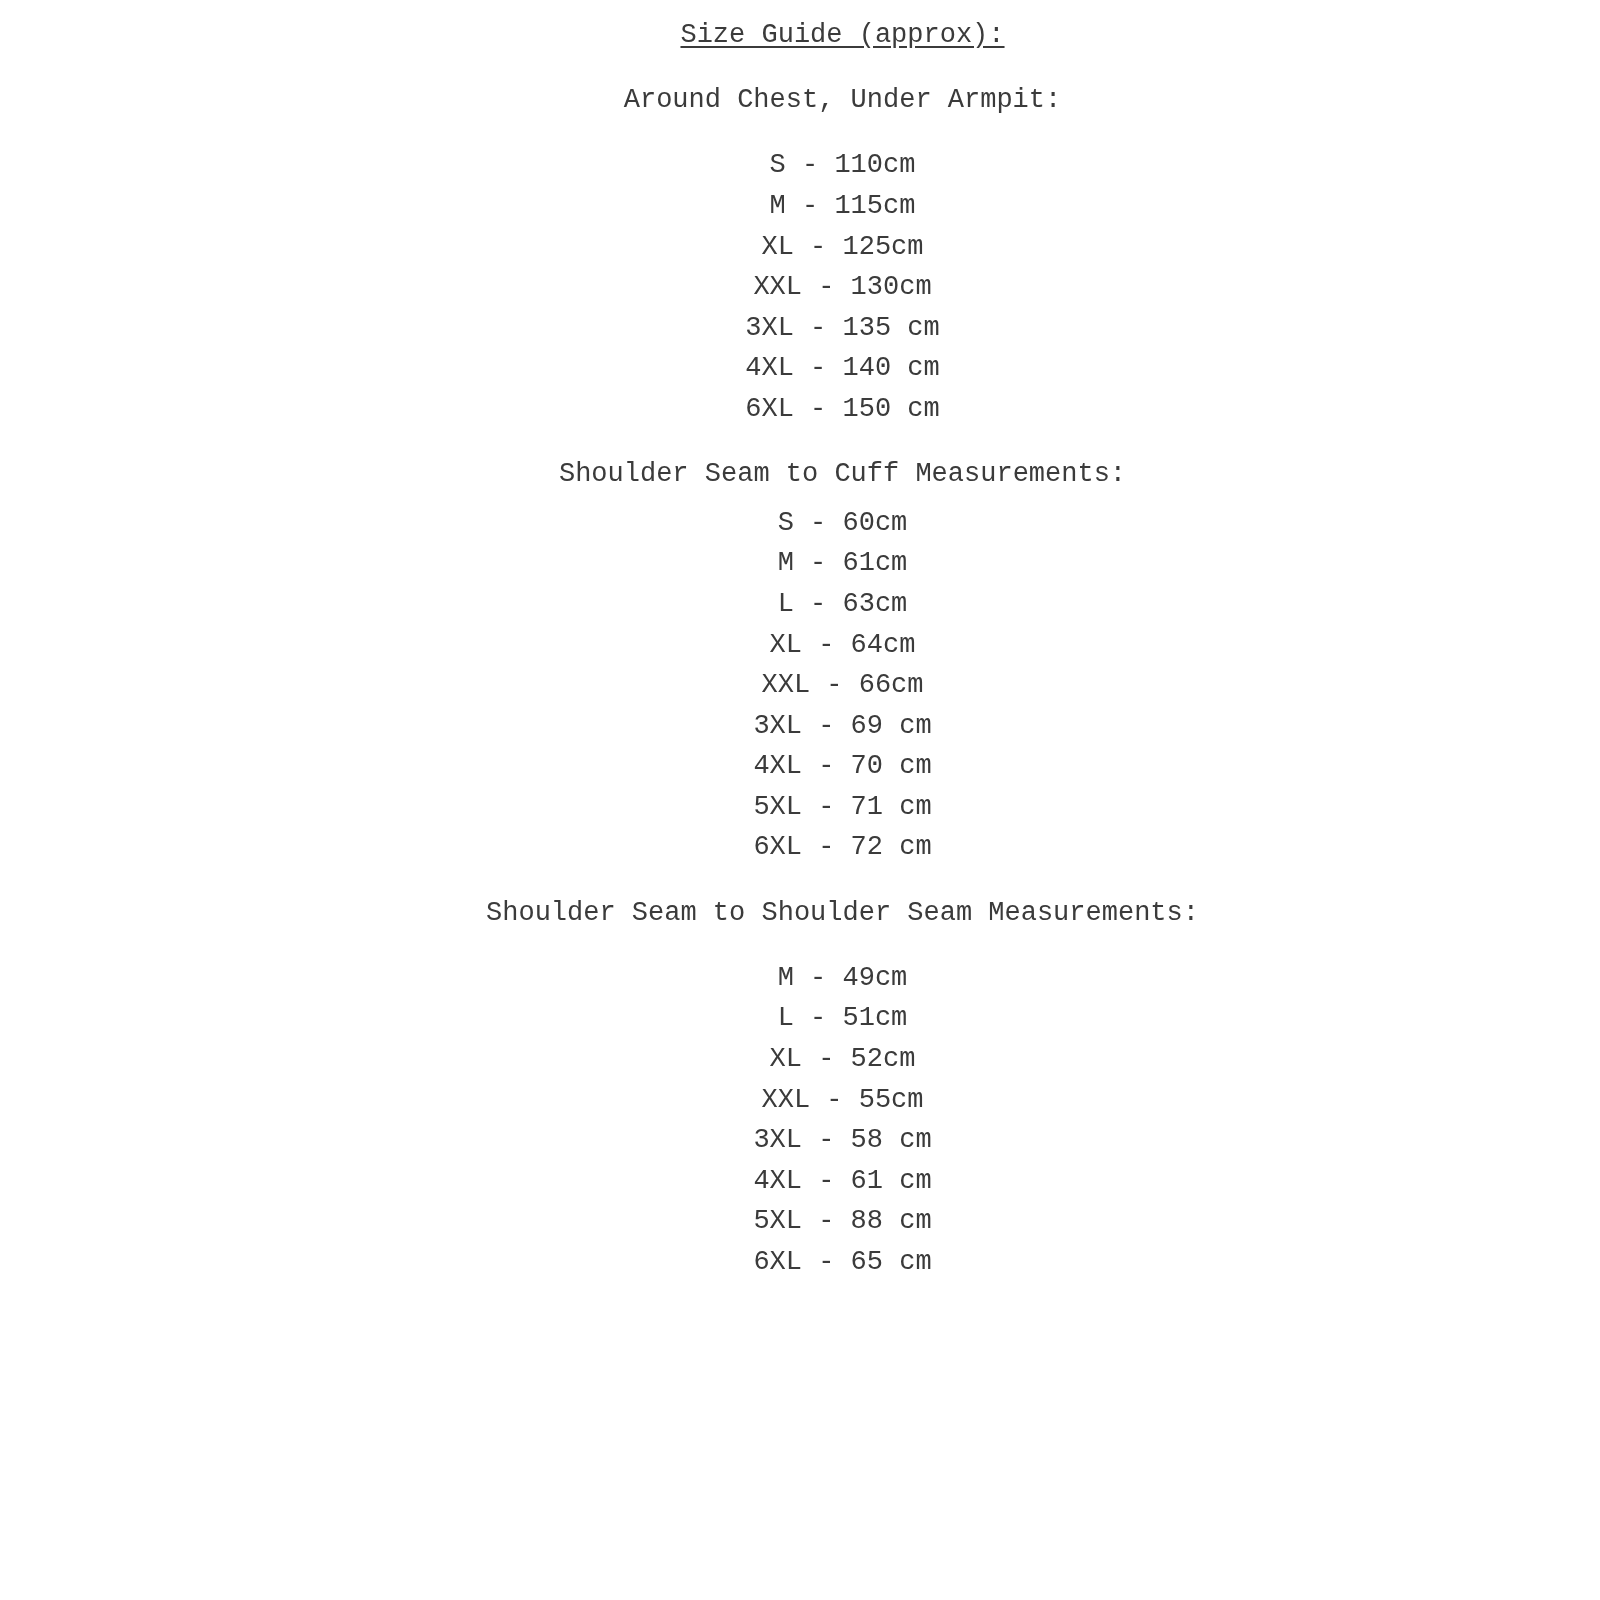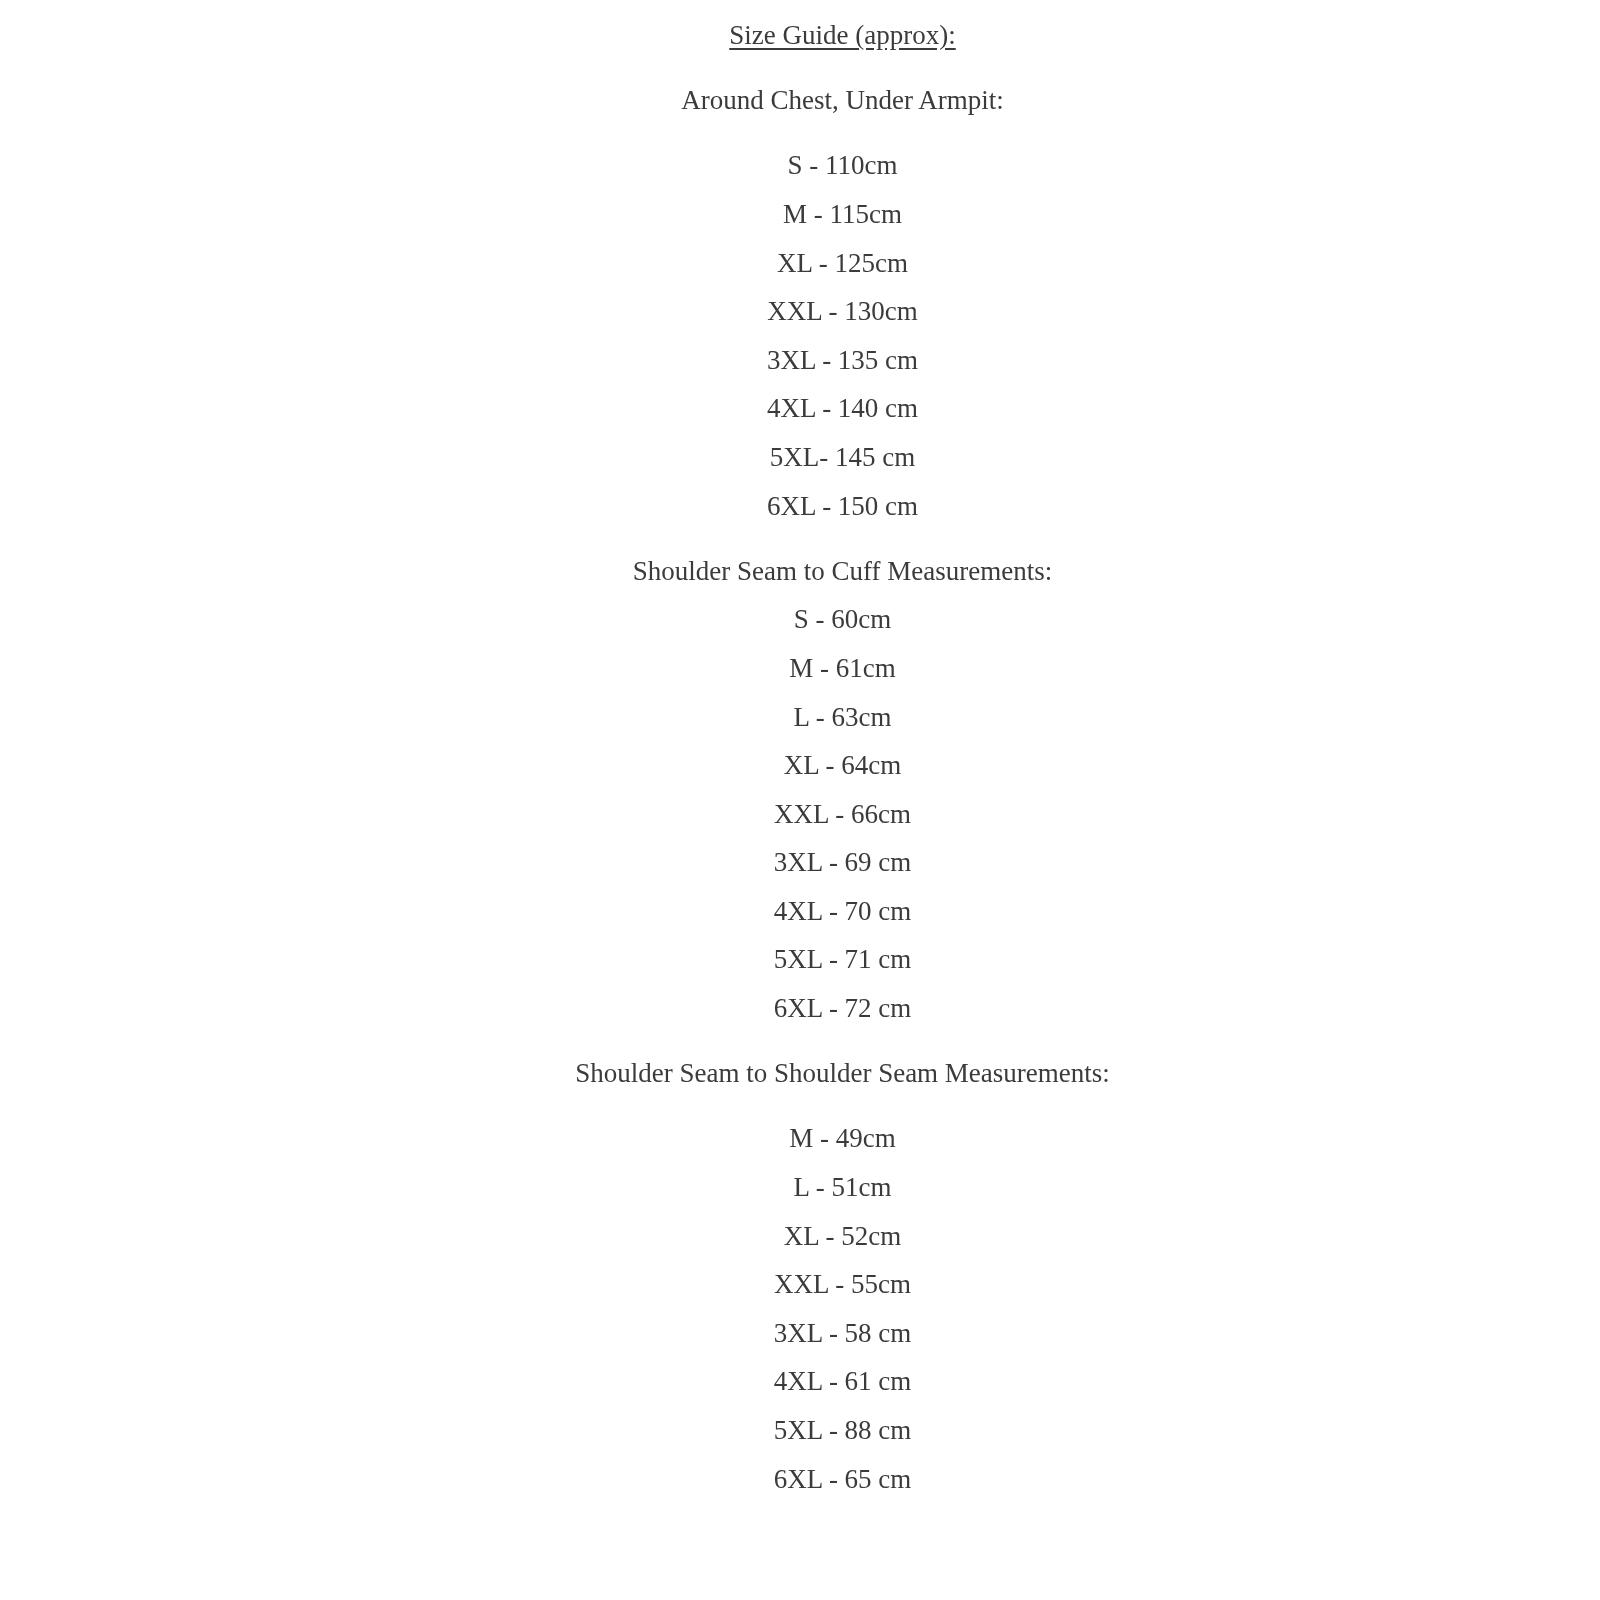--- a/index.html
+++ b/index.html
@@ -8,21 +8,21 @@
     background: #ffffff;
   }
   .page {
     position: relative;
     width: 1600px;
     height: 1600px;
     box-sizing: border-box;
     padding: 19px 0 0 85px; 
     overflow: hidden;
     text-align: center;
-    font-family: Liberation Serif, serif;
+    font-family: Liberation Mono, monospace;
     font-size: 27px;
     line-height: 32.6px;
     color: #3b3b3b;
     font-weight: 400;
     border-radius: 31px;
   }
   .page-title {
     margin: 0;
     font-size: 27px;
     font-weight: 400;
@@ -32,40 +32,39 @@
   .size-section {
     margin-top: 32.6px; 
   }
   .section-heading {
     margin: 16px;
   }
   .size-list.gap-top {
     margin-top: 32.6px; 
   }
   .size-line {
-    margin: 16px;
+    margin: 8px;
   }
 </style>
 </head>
 <body>
 
 <div class="page">
   <h1 class="page-title">Size Guide (approx):</h1>
 
   <div>
       <section class="size-section">
         <div class="section-heading">Around Chest, Under Armpit:</div>
         <div class="size-list gap-top">
           <div class="size-line">S - 110cm</div>
           <div class="size-line">M - 115cm</div>
           <div class="size-line">XL - 125cm</div>
           <div class="size-line">XXL - 130cm</div>
           <div class="size-line">3XL - 135 cm</div>
           <div class="size-line">4XL - 140 cm</div>
-          <div class="size-line">5XL- 145 cm</div>
           <div class="size-line">6XL - 150 cm</div>
         </div>
       </section>
       <section class="size-section">
         <div class="section-heading">Shoulder Seam to Cuff Measurements:</div>
         <div class="size-list">
           <div class="size-line">S - 60cm</div>
           <div class="size-line">M - 61cm</div>
           <div class="size-line">L - 63cm</div>
           <div class="size-line">XL - 64cm</div>

